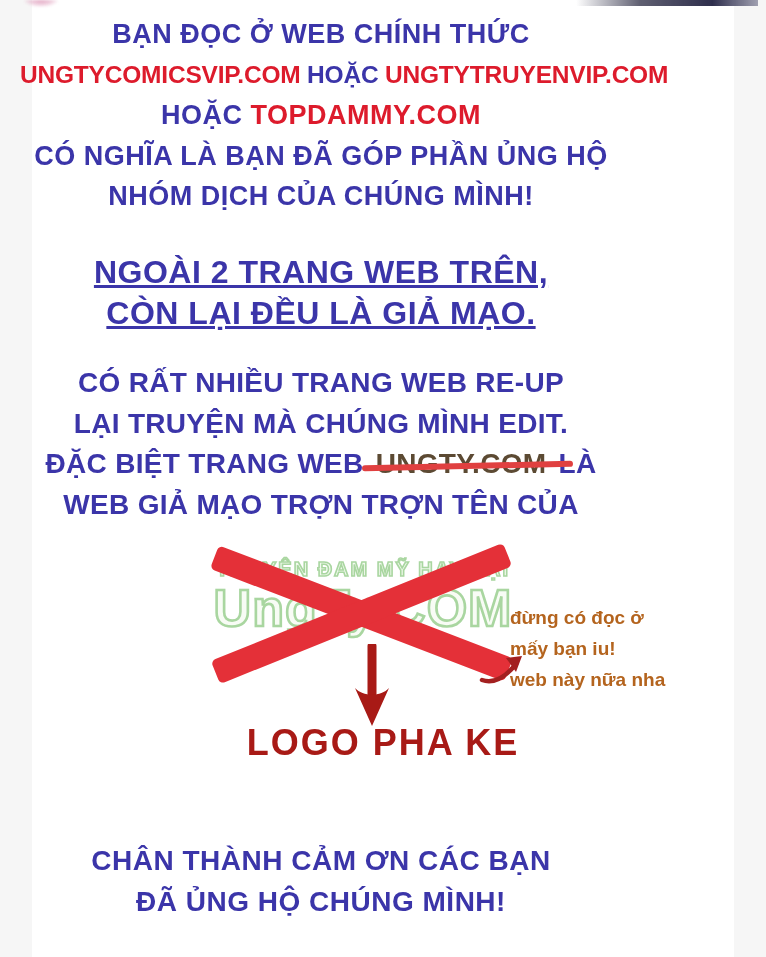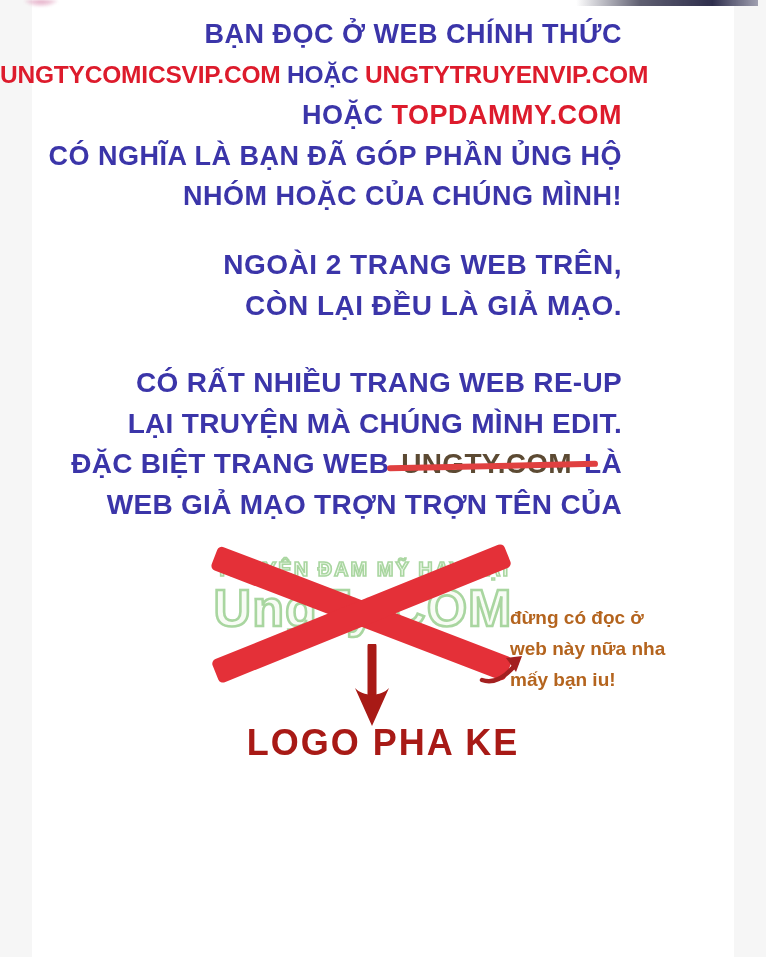--- a/index.html
+++ b/index.html
@@ -41,28 +41,29 @@
   .artifact-dark {
     position: absolute; left: 576px; top: 0;
     width: 182px; height: 6px;
     background: linear-gradient(to right, rgba(42,42,66,0) 0%, rgba(42,42,66,0.75) 35%, #2e2e4c 75%, rgba(90,90,120,0.55) 100%);
     filter: blur(0.6px);
   }
 
   .txt {
     position: absolute;
     left: 0; width: 622px;
-    text-align: right;
+    text-align: center;
     font-weight: bold;
     white-space: nowrap;
     color: var(--blue);
+    padding-left: 20px;
   }
   .header-block   { top: 14px;  font-size: 27px; line-height: 40.5px; letter-spacing: 0.5px; }
   .header-block .tight { font-size: 24.5px; letter-spacing: -0.2px; }
-  .notice-block   { top: 244px; font-size: 28px; line-height: 41px; letter-spacing: 0.5px; }
+  .notice-block   { top: 252px; font-size: 32px; line-height: 41px; letter-spacing: 0.5px; text-decoration: underline; }
   .warning-block  { top: 363px; font-size: 28px; line-height: 40.5px; letter-spacing: 0.3px; }
   .thanks-block   { top: 840px; font-size: 28px; line-height: 41px; letter-spacing: 0.5px; }
 
   .c-blue { color: var(--blue); }
   .c-red  { color: var(--red); }
 
   .strike {
     color: var(--strike-text);
     position: relative;
     display: inline-block;
@@ -147,21 +148,21 @@
       <span class="c-red">UNGTYTRUYENVIP.COM</span>
     </div>
     <div>
       <span class="c-blue"><span>HOẶC</span> </span>
       <span class="c-red">TOPDAMMY.COM</span>
     </div>
     <div>
       <span>CÓ NGHĨA LÀ BẠN ĐÃ GÓP PHẦN ỦNG HỘ</span>
     </div>
     <div>
-      <span>NHÓM HOẶC CỦA CHÚNG MÌNH!</span>
+      <span>NHÓM DỊCH CỦA CHÚNG MÌNH!</span>
     </div>
   </div>
 
   <div class="txt notice-block">
     <div>
       <span>NGOÀI 2 TRANG WEB TRÊN,</span>
     </div>
     <div>
       <span>CÒN LẠI ĐỀU LÀ GIẢ MẠO.</span>
     </div>
@@ -192,19 +193,27 @@
     <path d="M5 44 C13 53 31 53 39 44 L22 82 Z" fill="#a81a16"></path>
   </svg>
 
   <svg class="curved-arrow" width="58" height="50" viewBox="0 0 58 50">
     <path d="M4 40 Q20 46 38 24" stroke="#a32020" stroke-width="4.5" fill="none" stroke-linecap="round"></path>
     <path d="M28 18 L44 16 L38 32 Z" fill="#a32020"></path>
   </svg>
 
   <div class="note-block">
     <div>đừng có đọc ở</div>
+    <div>mấy bạn iu!</div>
     <div>web này nữa nha</div>
-    <div>mấy bạn iu!</div>
   </div>
 
   <div class="fake-label">LOGO PHA KE</div>
 
+  <div class="txt thanks-block">
+    <div>
+      <span>CHÂN THÀNH CẢM ƠN CÁC BẠN</span>
+    </div>
+    <div>
+      <span>ĐÃ ỦNG HỘ CHÚNG MÌNH!</span>
+    </div>
+  </div>
 </div>
 
 </body></html>

